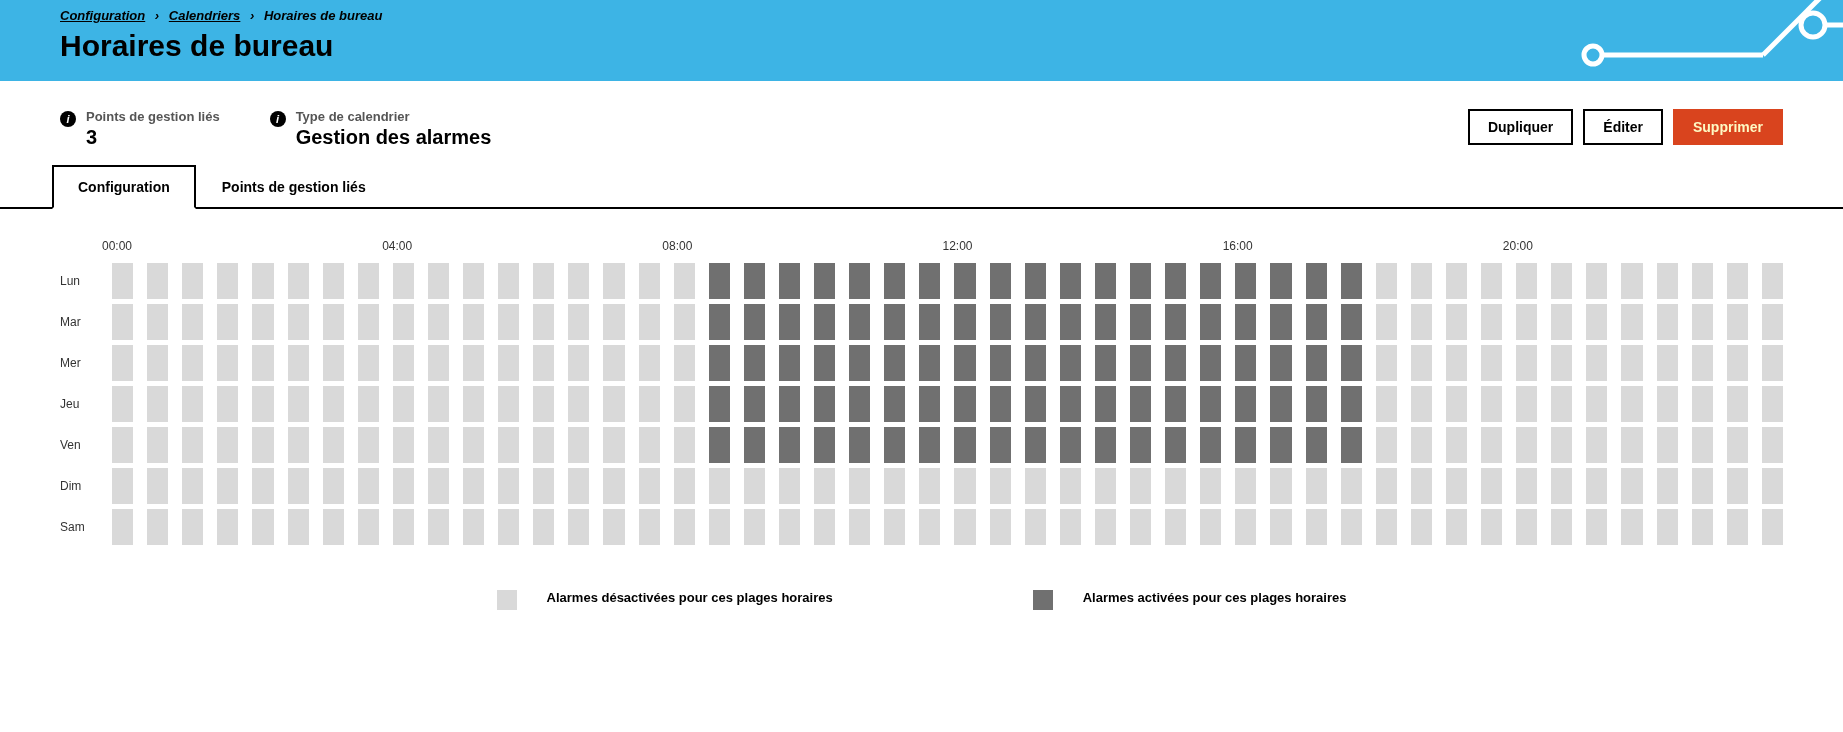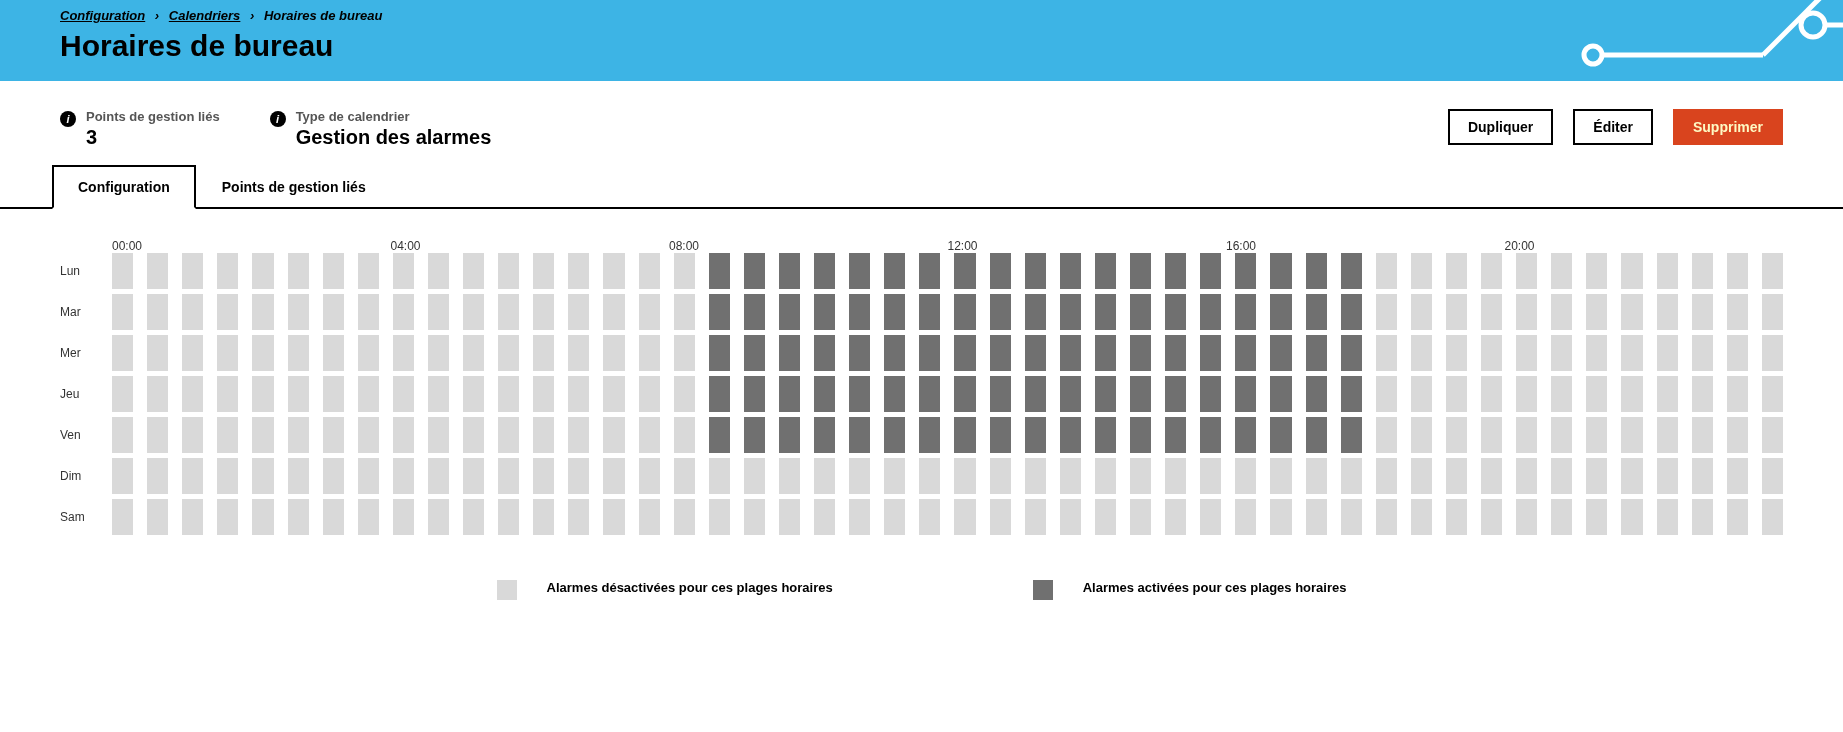--- a/index.html
+++ b/index.html
@@ -53,21 +53,21 @@
     font-style: italic;
     display: flex;
     align-items: center;
     justify-content: center;
     margin-right: 10px;
     margin-top: 2px;
   }
   .info-label { font-size: 13px; color: #555; font-weight: bold; }
   .info-value { font-size: 20px; font-weight: 900; color: #000; margin-top: 2px; }
 
-  .actions { margin-left: auto; display: flex; gap: 20px; }
+  .actions { margin-left: auto; display: flex; gap: 10px; }
   .btn {
     padding: 8px 18px;
     font-size: 14px;
     font-weight: bold;
     border: 2px solid #000;
     background: #fff;
     cursor: pointer;
   }
   .btn.danger { background: #d9441e; color: #fef9c3; border-color: #d9441e; }
 
@@ -89,22 +89,22 @@
   .tab.active {
     border-color: #000;
     background: #fff;
     border-bottom: 2px solid #fff;
   }
 
   .schedule-area { padding: 30px 60px 20px 60px; overflow-x: auto; }
   .time-header {
     display: grid;
     grid-template-columns: 38px repeat(48, 1fr) 0;
-    gap: 14px;
-    margin-bottom: 0;
+    gap: 4px;
+    margin-bottom: 10px;
     font-size: 12px;
     color: #333;
   }
   .time-header .tlabel { grid-column: span 8; text-align: left; white-space: nowrap; }
   .time-header .tlabel.last { grid-column: span 1; text-align: right; position: relative; }
   .time-header .spacer { }
 
   .day-row {
     display: grid;
     grid-template-columns: 38px repeat(48, 1fr);

